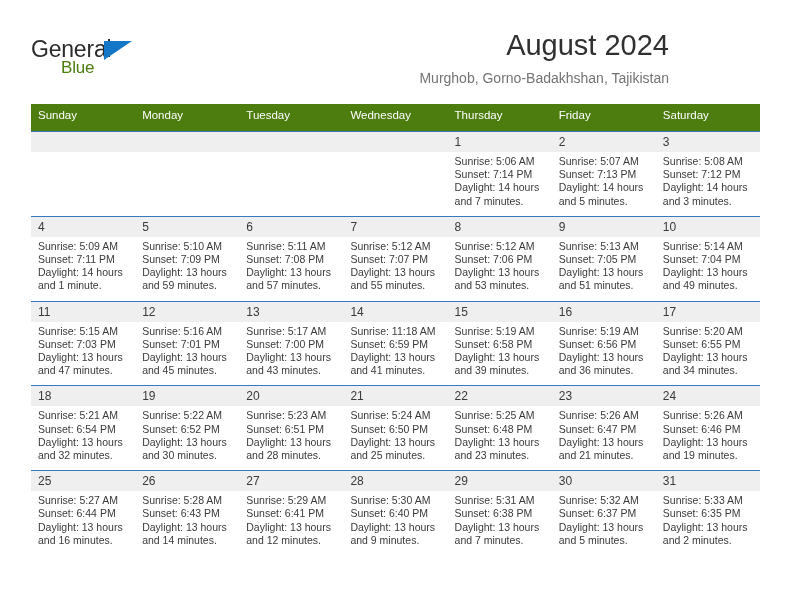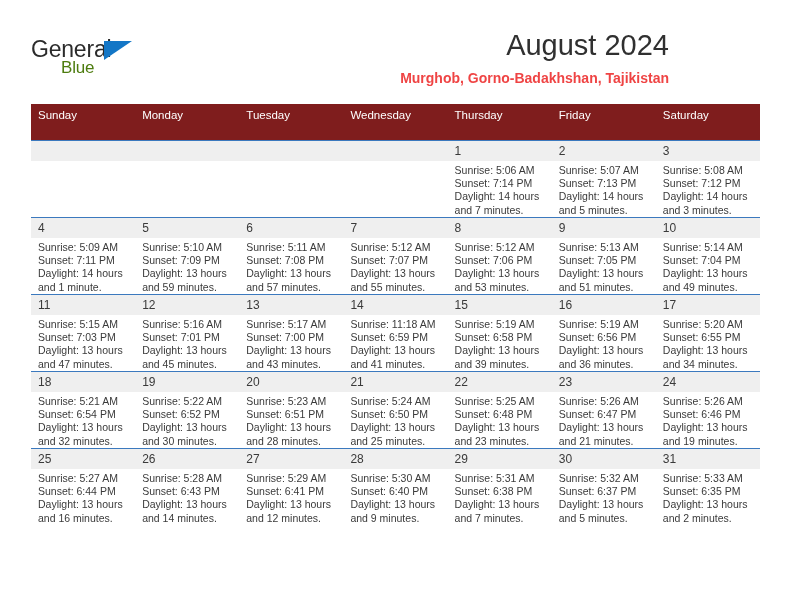--- a/index.html
+++ b/index.html
@@ -71,43 +71,42 @@
     margin-left: 14px;
   }
   .cal-title {
     font-size: 29px;
     color: #303030;
     line-height: 34px;
     white-space: nowrap;
   }
   .cal-subtitle {
     font-size: 14px;
-    color: #ef4444;
+    color: #737373;
     line-height: 20px;
     margin-top: 6px;
     white-space: nowrap;
-    font-weight: bold;
   }
 
   
   .calendar {
     position: absolute;
     left: 31px;
     top: 104px;
     width: 729px;
     border-collapse: collapse;
     table-layout: fixed;
   }
   .calendar th {
-    background: #7f1d1d;
+    background: #4d7c0f;
     color: #ffffff;
     font-size: 11.5px;
     font-weight: normal;
     text-align: left;
-    padding: 4px 0 19px 7px;
+    padding: 4px 0 10px 7px;
     height: 13px;
     border: none;
   }
   .calendar td {
     vertical-align: top;
     padding: 0;
     border-top: 1px solid #3b79be;
     height: 76px;
     width: 104.14px;
     background: #ffffff;
@@ -119,21 +118,21 @@
     font-size: 12px;
     color: #3a3a3a;
     padding: 3px 0 3px 7px;
     height: 14px;
     line-height: 14px;
   }
   .daynum.empty {
     color: transparent;
   }
   .details {
-    padding: 3px 5px 0 7px;
+    padding: 3px 5px 8px 7px;
     font-size: 10.5px;
     line-height: 13.2px;
     color: #3a3a3a;
   }
   .details div {
     white-space: nowrap;
   }
   .details .wrap {
     white-space: normal;
   }

